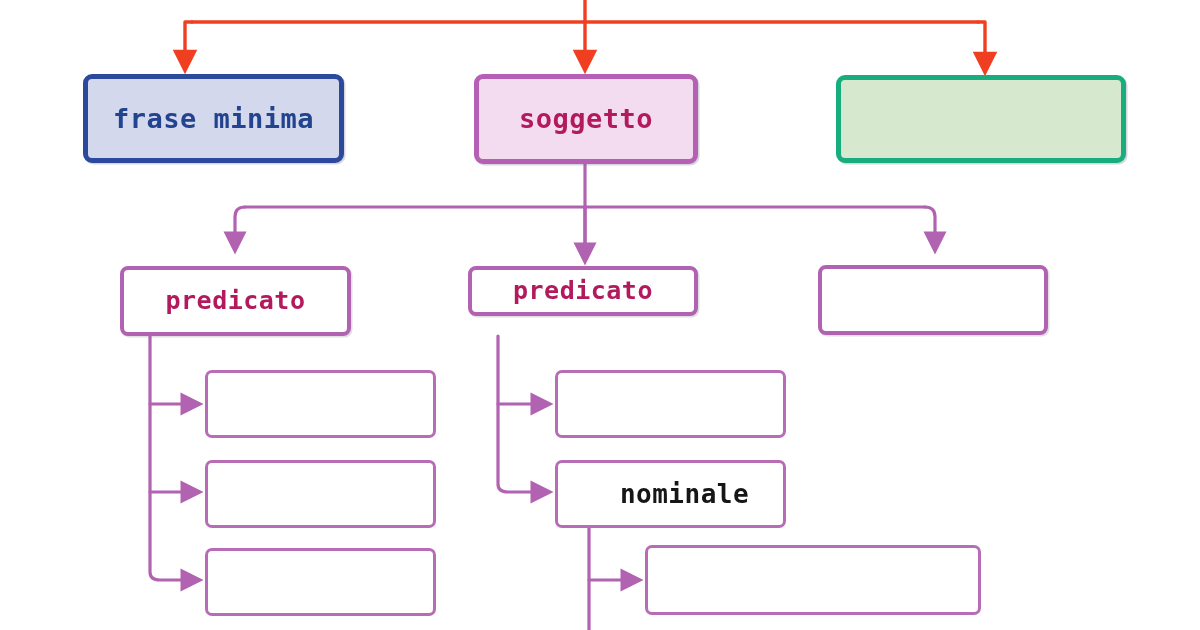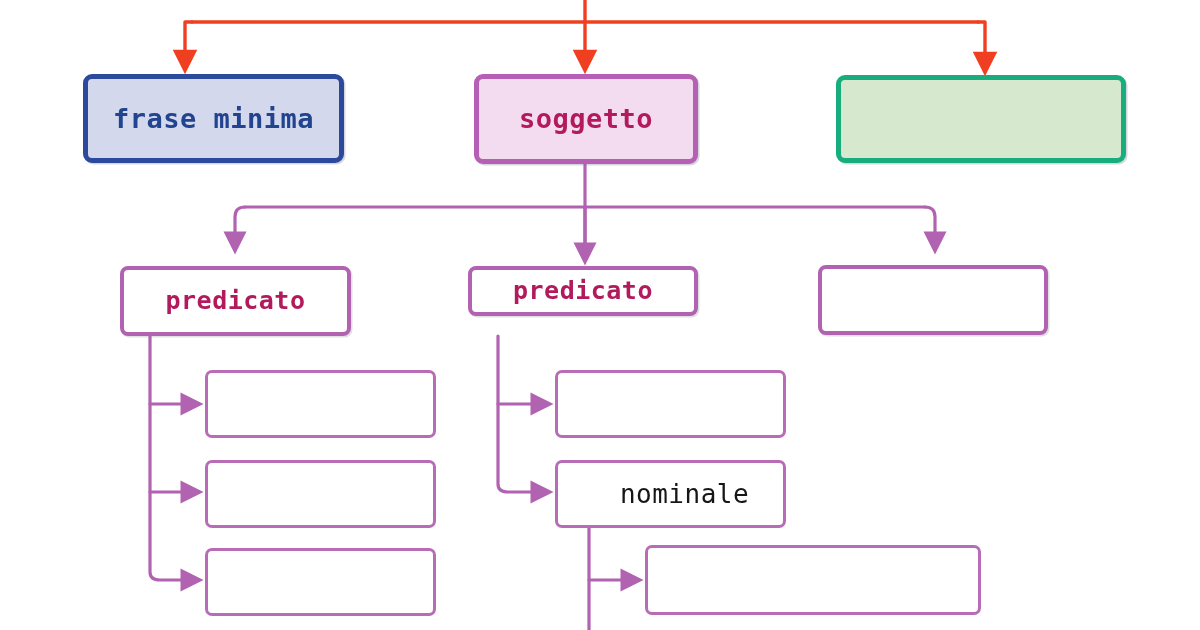--- a/index.html
+++ b/index.html
@@ -109,21 +109,21 @@
     border-radius: 7px;
   }
   .n-s1 { left: 205px; top: 370px; width: 231px; height: 68px; }
   .n-s2 { left: 205px; top: 460px; width: 231px; height: 68px; }
   .n-s3 { left: 205px; top: 548px; width: 231px; height: 68px; }
   .n-p1 { left: 555px; top: 370px; width: 231px; height: 68px; }
   .n-nominale { left: 555px; top: 460px; width: 231px; height: 68px; }
   .n-nominale .node-label {
     color: #161616;
     font-size: 26px;
-    font-weight: normal;
+    font-weight: bold;
     margin-left: 28px;
   }
   .n-n1 { left: 645px; top: 545px; width: 336px; height: 70px; }
 </style>
 </head>
 <body>
 
 <div id="canvas">
 
   <svg id="wires" viewBox="0 0 1200 630" xmlns="http://www.w3.org/2000/svg">

